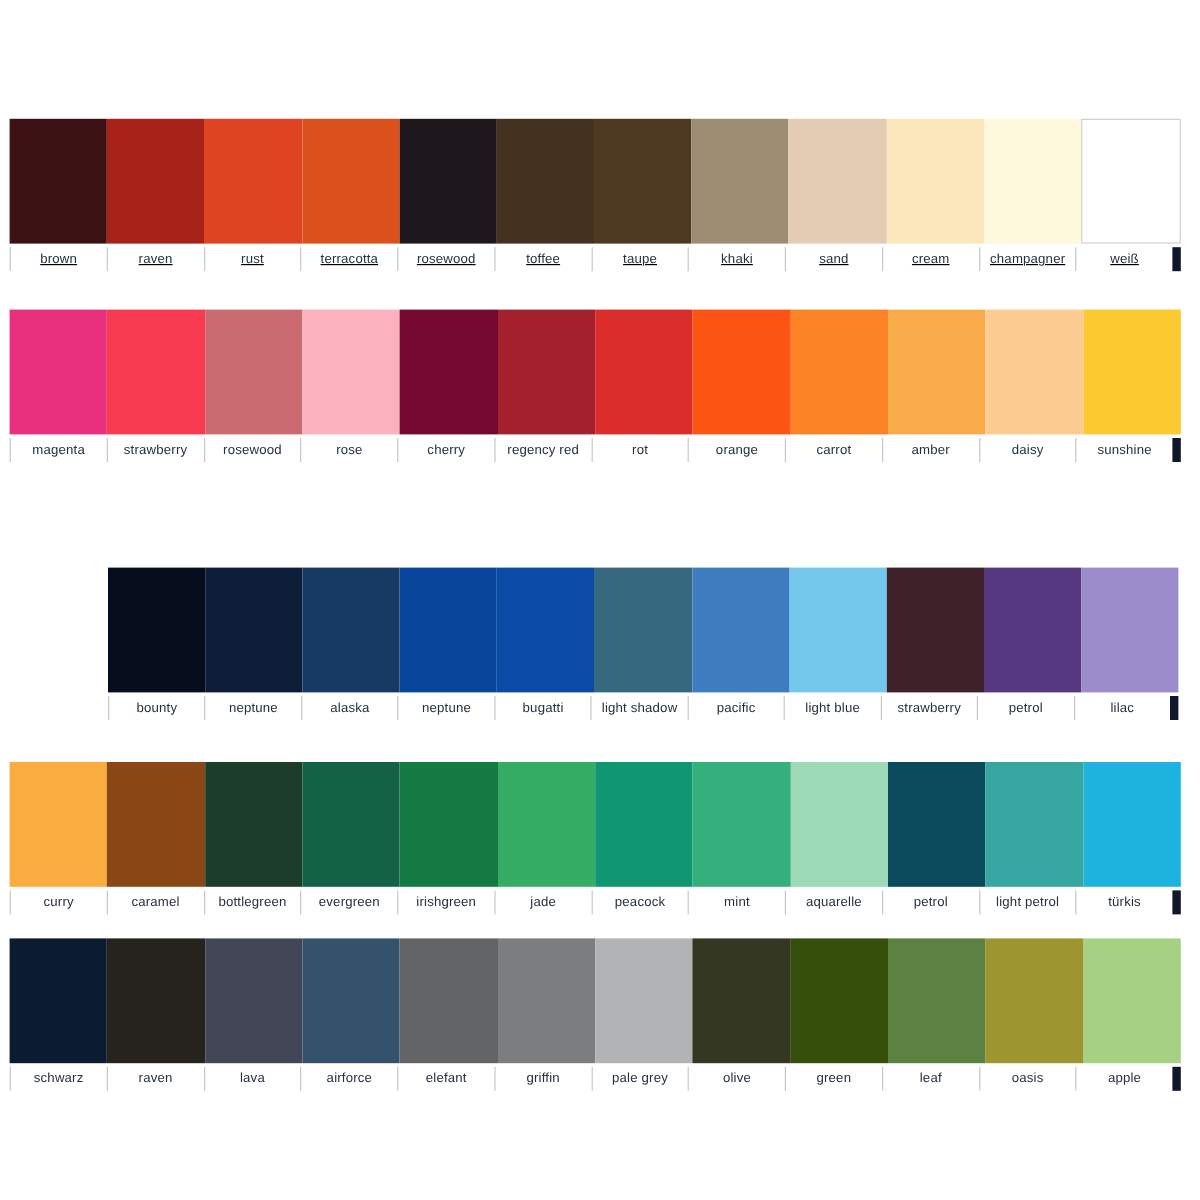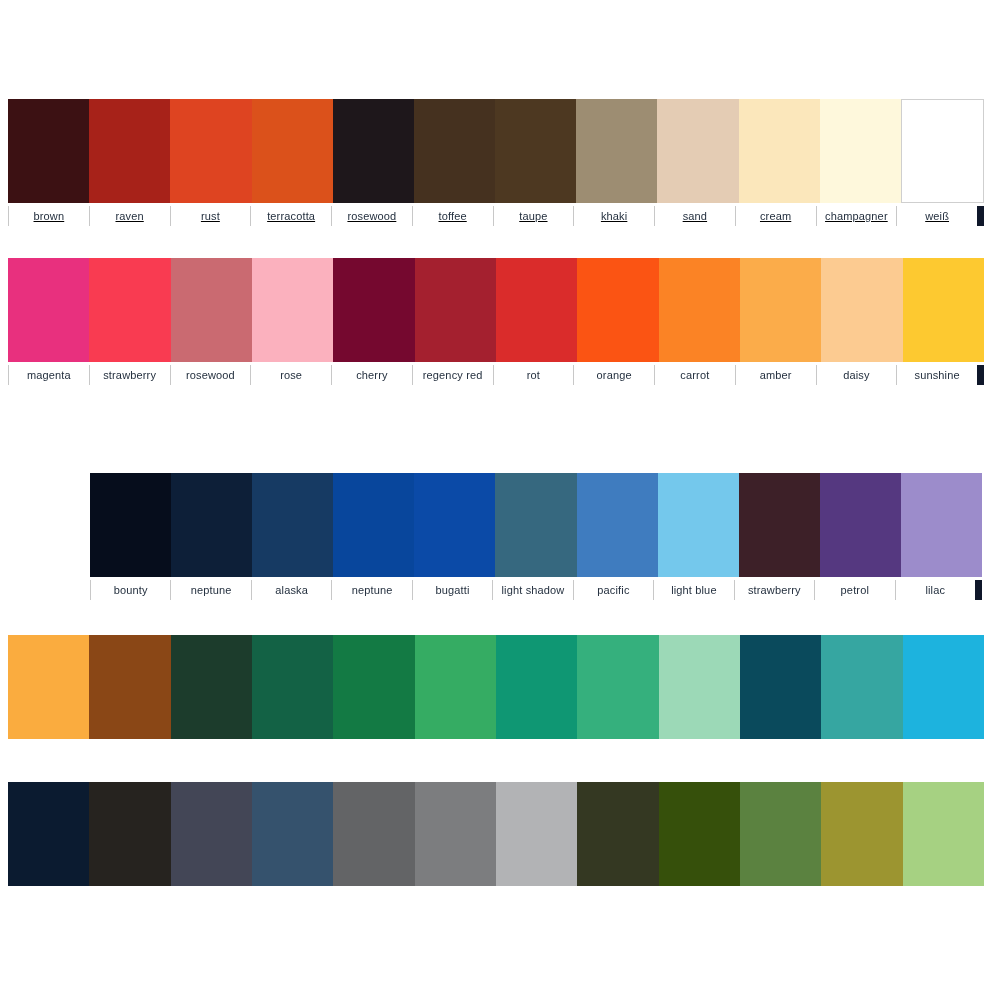--- a/index.html
+++ b/index.html
@@ -177,30 +177,58 @@
         <div class="swatch" title="evergreen" style="background-color: rgb(19, 98, 69);"></div>
         <div class="swatch" title="irishgreen" style="background-color: rgb(19, 122, 68);"></div>
         <div class="swatch" title="jade" style="background-color: rgb(53, 172, 99);"></div>
         <div class="swatch" title="peacock" style="background-color: rgb(15, 151, 115);"></div>
         <div class="swatch" title="mint" style="background-color: rgb(53, 176, 125);"></div>
         <div class="swatch" title="aquarelle" style="background-color: rgb(156, 217, 183);"></div>
         <div class="swatch" title="petrol" style="background-color: rgb(10, 74, 92);"></div>
         <div class="swatch" title="light petrol" style="background-color: rgb(54, 166, 161);"></div>
         <div class="swatch" title="türkis" style="background-color: rgb(29, 179, 222);"></div>
       </div>
+      <div class="label-strip">
+        <div class="label-cell">curry</div>
+        <div class="label-cell">caramel</div>
+        <div class="label-cell">bottlegreen</div>
+        <div class="label-cell">evergreen</div>
+        <div class="label-cell">irishgreen</div>
+        <div class="label-cell">jade</div>
+        <div class="label-cell">peacock</div>
+        <div class="label-cell">mint</div>
+        <div class="label-cell">aquarelle</div>
+        <div class="label-cell">petrol</div>
+        <div class="label-cell">light petrol</div>
+        <div class="label-cell">türkis</div>
+      </div>
     </div>
     <div class="palette-row" id="row-greys-olives">
       <div class="swatch-strip">
         <div class="swatch" title="schwarz" style="background-color: rgb(11, 27, 48);"></div>
         <div class="swatch" title="raven" style="background-color: rgb(38, 35, 31);"></div>
         <div class="swatch" title="lava" style="background-color: rgb(67, 70, 86);"></div>
         <div class="swatch" title="airforce" style="background-color: rgb(53, 82, 109);"></div>
         <div class="swatch" title="elefant" style="background-color: rgb(99, 100, 102);"></div>
         <div class="swatch" title="griffin" style="background-color: rgb(124, 125, 127);"></div>
         <div class="swatch" title="pale grey" style="background-color: rgb(178, 179, 181);"></div>
         <div class="swatch" title="olive" style="background-color: rgb(52, 56, 34);"></div>
         <div class="swatch" title="green" style="background-color: rgb(54, 80, 11);"></div>
         <div class="swatch" title="leaf" style="background-color: rgb(91, 130, 64);"></div>
         <div class="swatch" title="oasis" style="background-color: rgb(156, 149, 48);"></div>
         <div class="swatch" title="apple" style="background-color: rgb(166, 209, 130);"></div>
       </div>
+      <div class="label-strip">
+        <div class="label-cell">schwarz</div>
+        <div class="label-cell">raven</div>
+        <div class="label-cell">lava</div>
+        <div class="label-cell">airforce</div>
+        <div class="label-cell">elefant</div>
+        <div class="label-cell">griffin</div>
+        <div class="label-cell">pale grey</div>
+        <div class="label-cell">olive</div>
+        <div class="label-cell">green</div>
+        <div class="label-cell">leaf</div>
+        <div class="label-cell">oasis</div>
+        <div class="label-cell">apple</div>
+      </div>
     </div>
   </div>
 
 </body></html>

